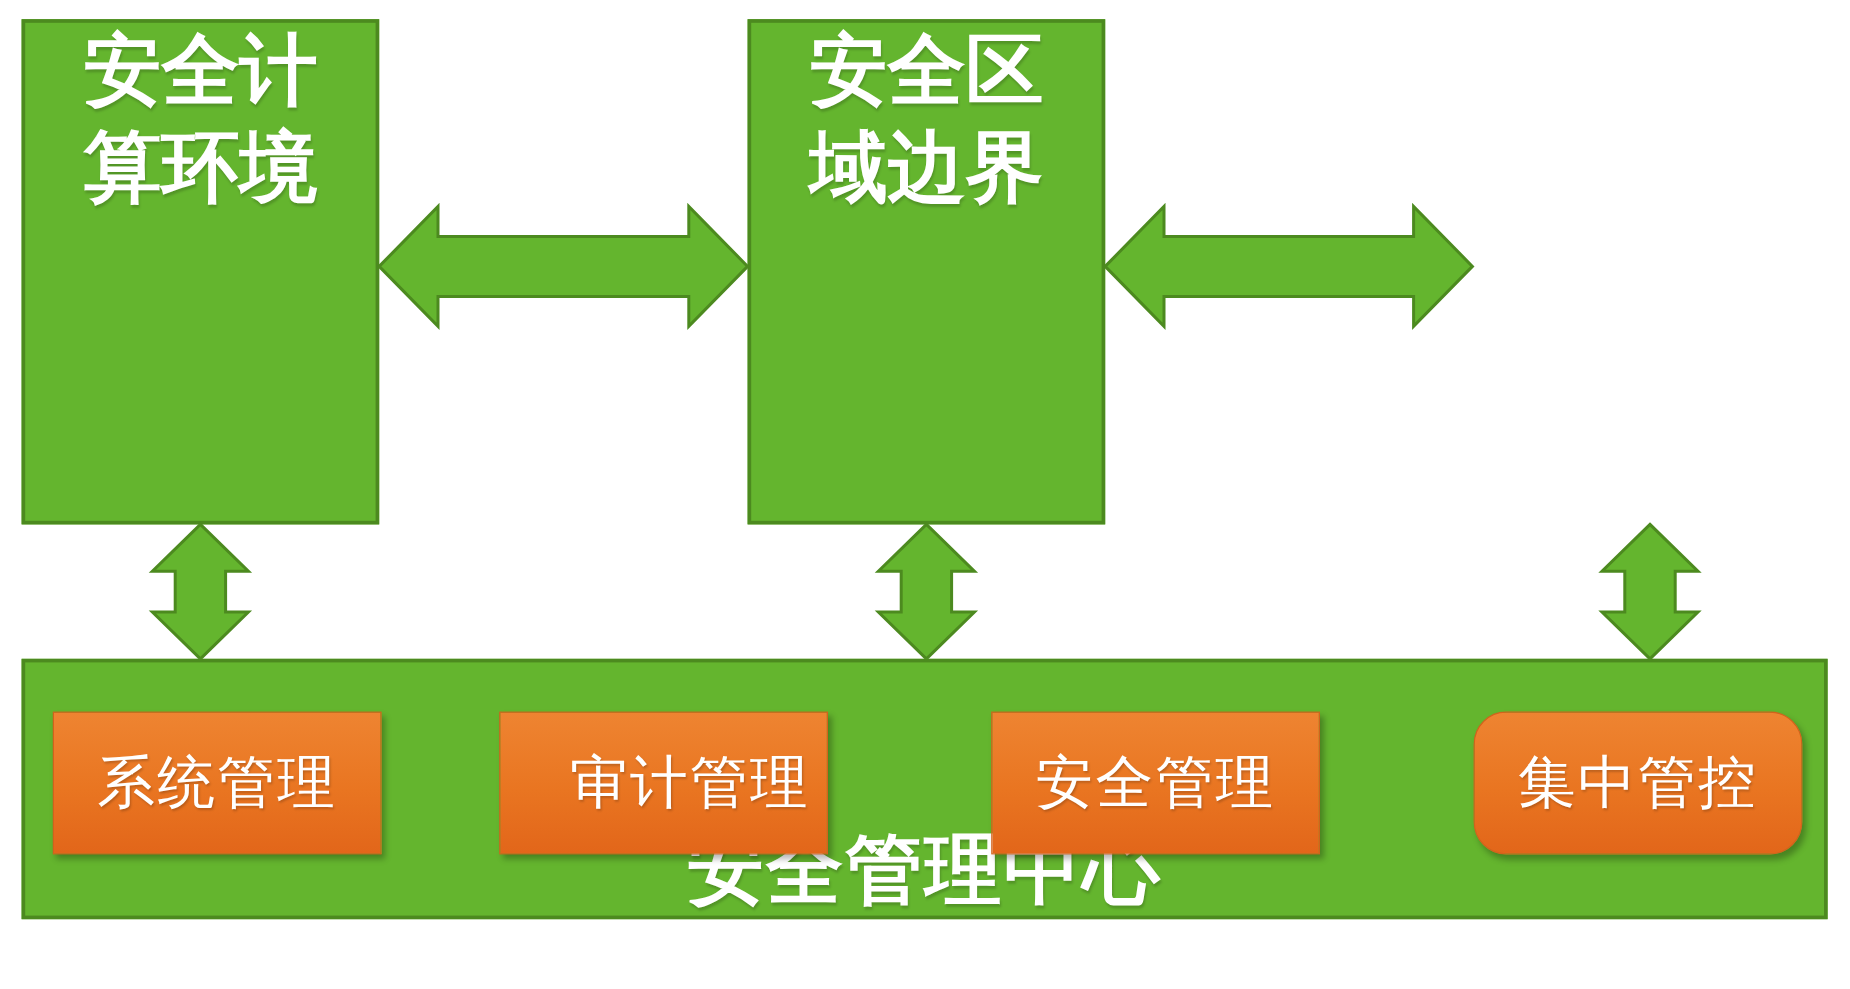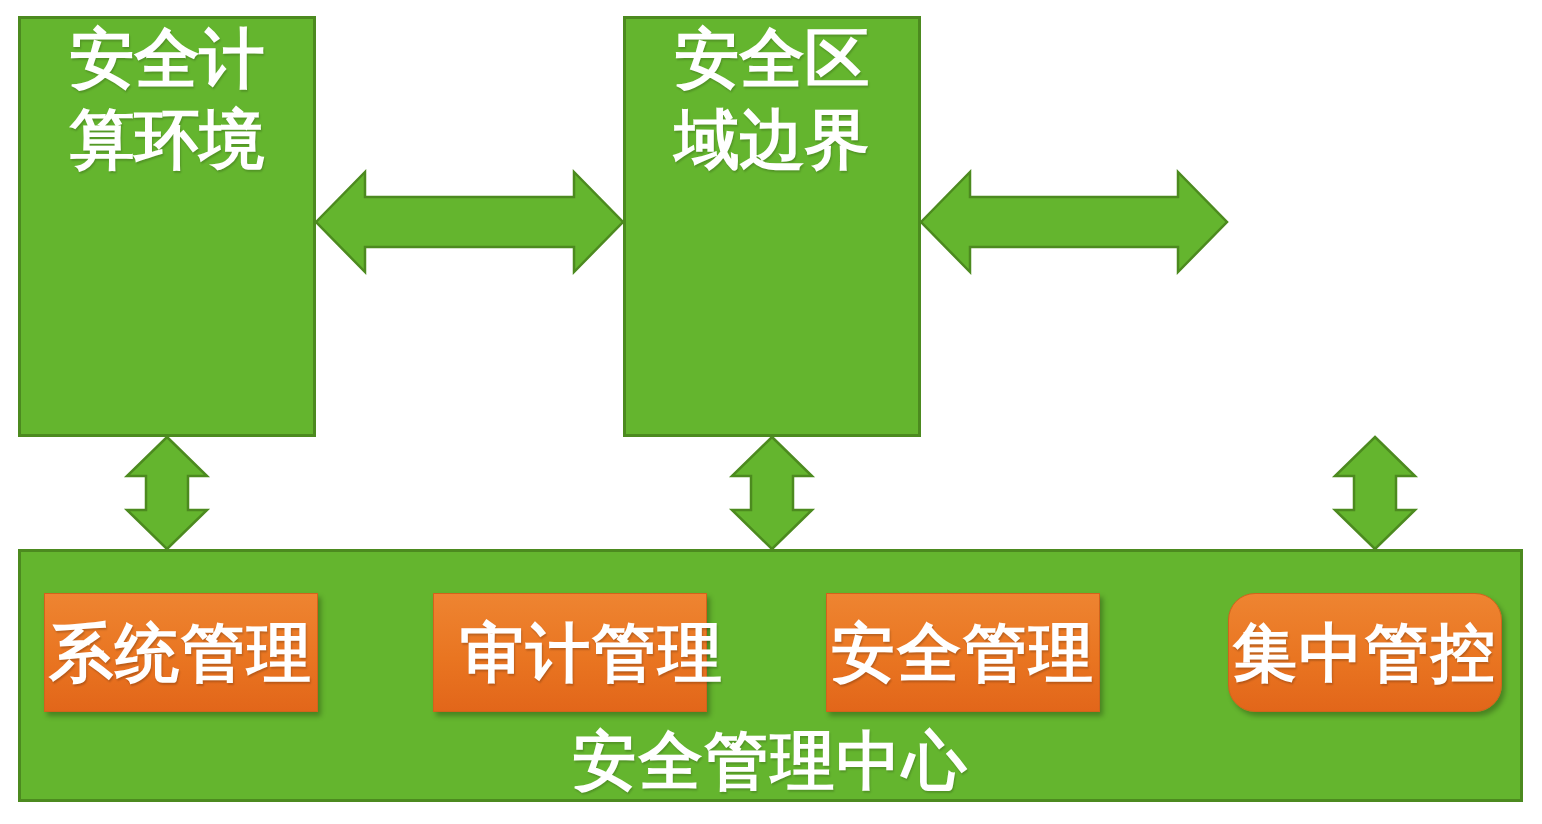--- a/index.html
+++ b/index.html
@@ -42,45 +42,45 @@
     pointer-events:none;
   }
   .arrow{
     fill:var(--green-fill);
     stroke:var(--green-border);
     stroke-width:2.5;
     stroke-linejoin:miter;
   }
   
   .bar{
-    position:absolute;left:18px;top:549px;width:1505px;height:253px;
+    position:absolute;left:18px;top:549px;width:1505px;height:217px;
     background:var(--green-fill);
     border:3px solid var(--green-border);
   }
   .bar-label{
     position:absolute;left:0;right:0;bottom:6px;
     text-align:center;
     font-size:64px;font-weight:bold;color:var(--label-text);
     letter-spacing:2px;line-height:1.0;
     text-shadow:1px 2px 2px rgba(0,0,0,0.18);
   }
   
   .obox{
     position:absolute;top:593px;width:274px;height:119px;
     background:linear-gradient(180deg,var(--orange-top) 0%,#E97521 55%,var(--orange-bottom) 100%);
     border:1px solid var(--orange-border);
     box-shadow:3px 4px 5px rgba(0,0,0,0.28);
     display:flex;align-items:center;justify-content:center;
   }
   .obox.o1{left:44px;}
-  .obox.o2{left:433px;padding-left:44px;}
+  .obox.o2{left:416px;padding-left:44px;}
   .obox.o3{left:826px;}
   .obox.o4{left:1228px;border-radius:27px;}
   .obox-label{
-    font-size:64px;font-weight:bold;color:var(--label-text);
+    font-size:48px;font-weight:normal;color:var(--label-text);
     letter-spacing:2px;white-space:nowrap;line-height:1;
     text-shadow:1px 2px 2px rgba(0,0,0,0.20);
   }
 </style>
 </head>
 <body>
 
 <div class="canvas">
 
   <div class="gbox b1">

